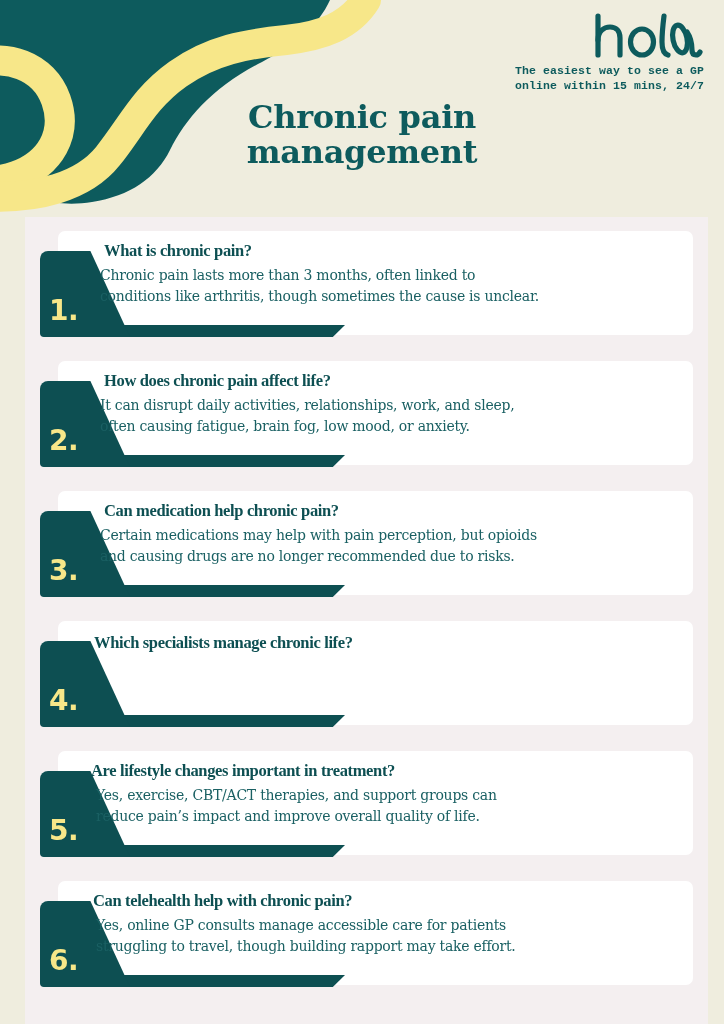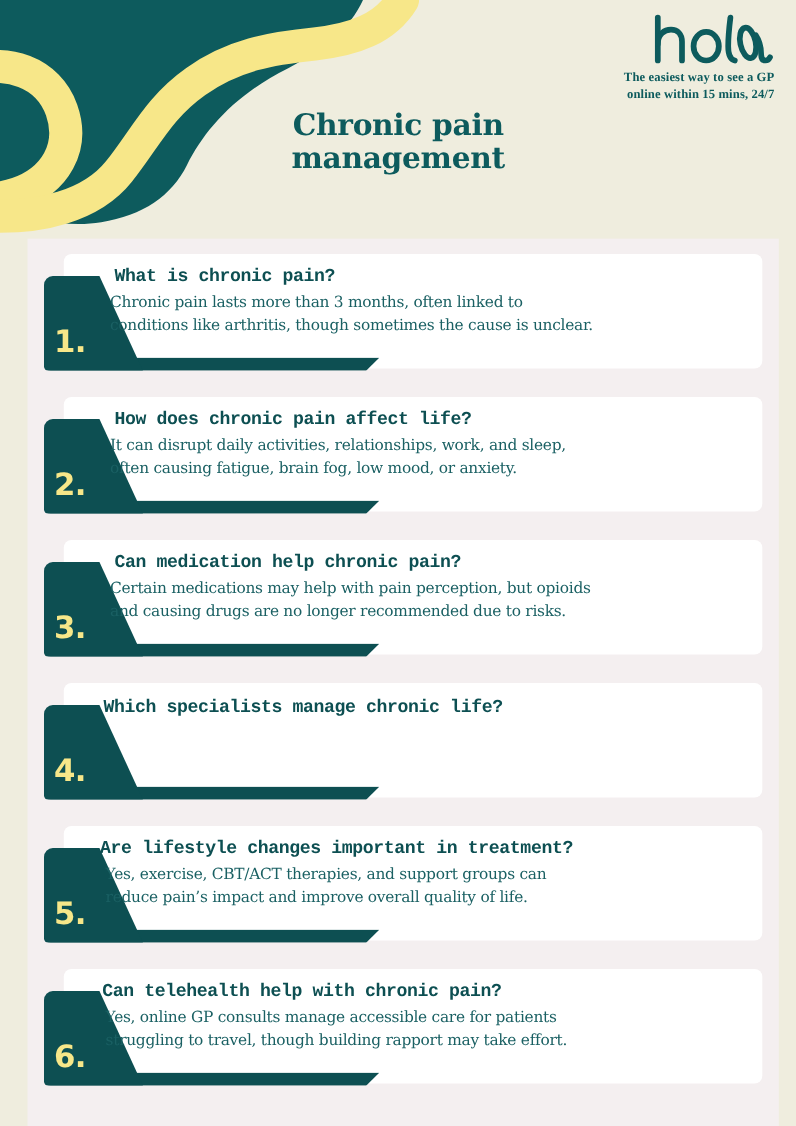--- a/index.html
+++ b/index.html
@@ -43,40 +43,40 @@
     width: 220px;
     text-align: right;
   }
   .brand-logo {
     display: block;
     margin-left: auto;
     margin-right: 0;
   }
   .brand-tagline {
     margin-top: 4px;
-    font-family: Liberation Serif, serif;
+    font-family: Liberation Mono, monospace;
     font-weight: bold;
     font-size: 11.5px;
     line-height: 1.28;
     color: #0d5b5d;
     letter-spacing: 0.1px;
     text-align: right;
     white-space: pre-line;
   }
 
   
   .title {
     position: absolute;
     left: 0;
     top: 100px;
     width: 724px;
     text-align: center;
     font-family: "DejaVu Serif", serif;
     font-weight: bold;
-    font-size: 27px;
+    font-size: 32px;
     line-height: 1.1;
     letter-spacing: -0.3px;
     color: #0d5b5d;
     white-space: pre-line;
   }
 
   
   .panel {
     position: absolute;
     left: 25px;
@@ -147,21 +147,21 @@
   }
 
   
   .card-text {
     position: absolute;
     left: 100px;
     top: 16px;
     width: 580px;
   }
   .card-heading {
-    font-family: Liberation Mono, monospace;
+    font-family: Liberation Serif, serif;
     font-weight: bold;
     font-size: 16.5px;
     line-height: 1.18;
     color: #0d4f52;
     letter-spacing: -0.35px;
     margin-left: 4px;
     margin-bottom: 5px;
   }
   .card-body {
     font-family: "DejaVu Serif", serif;

